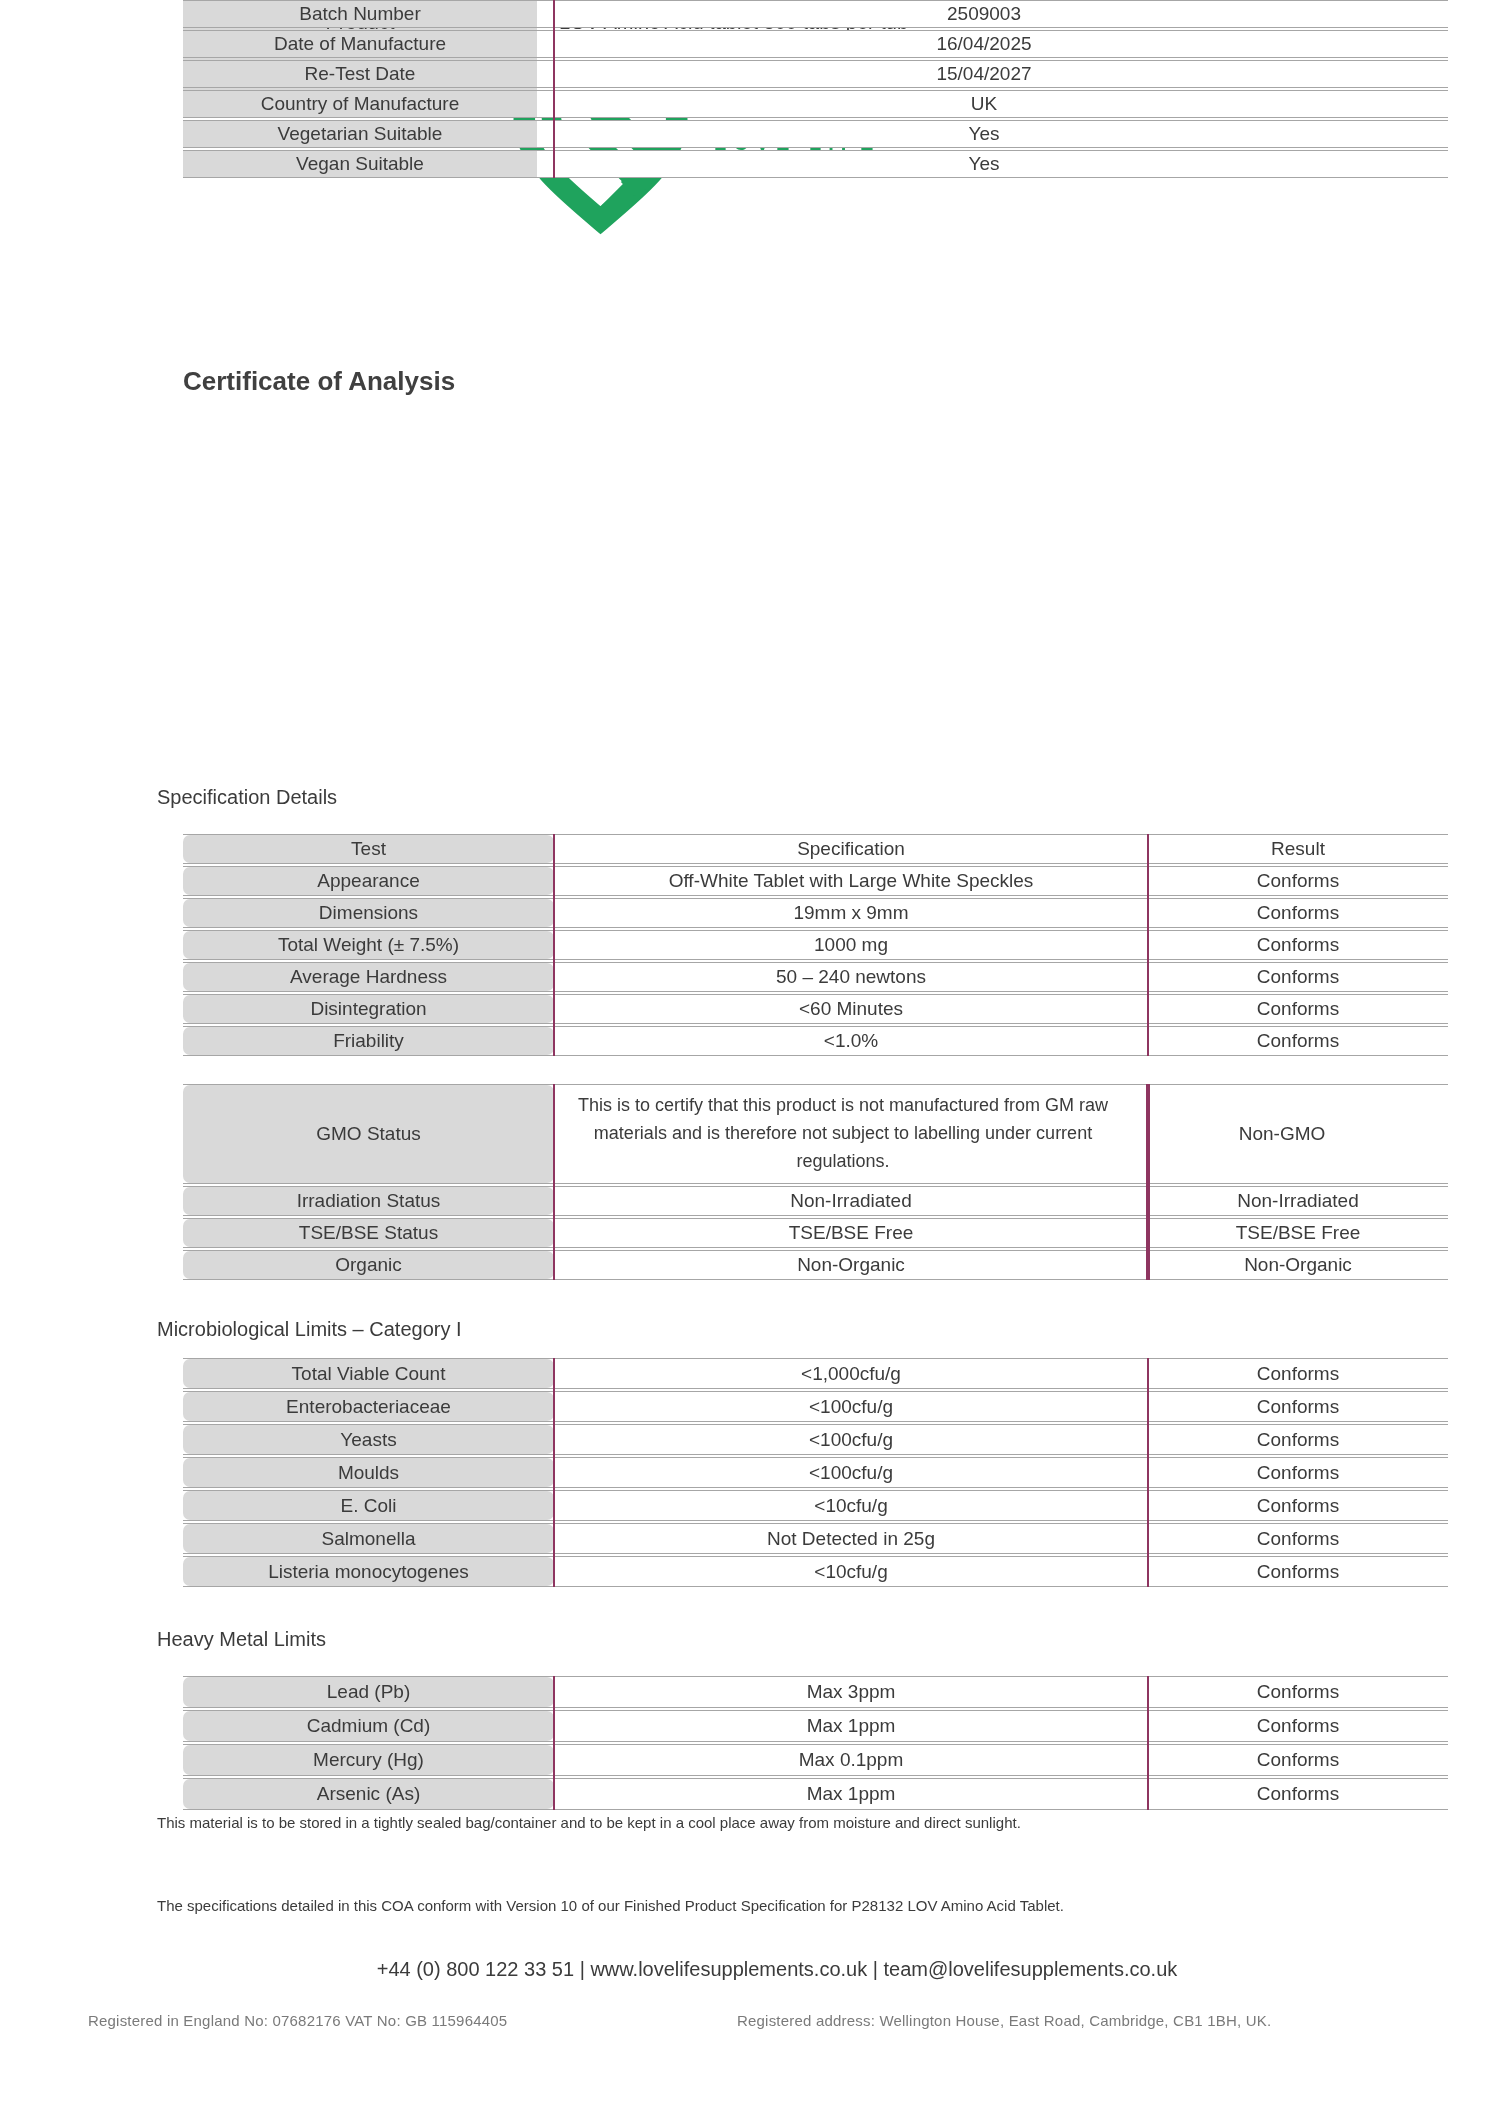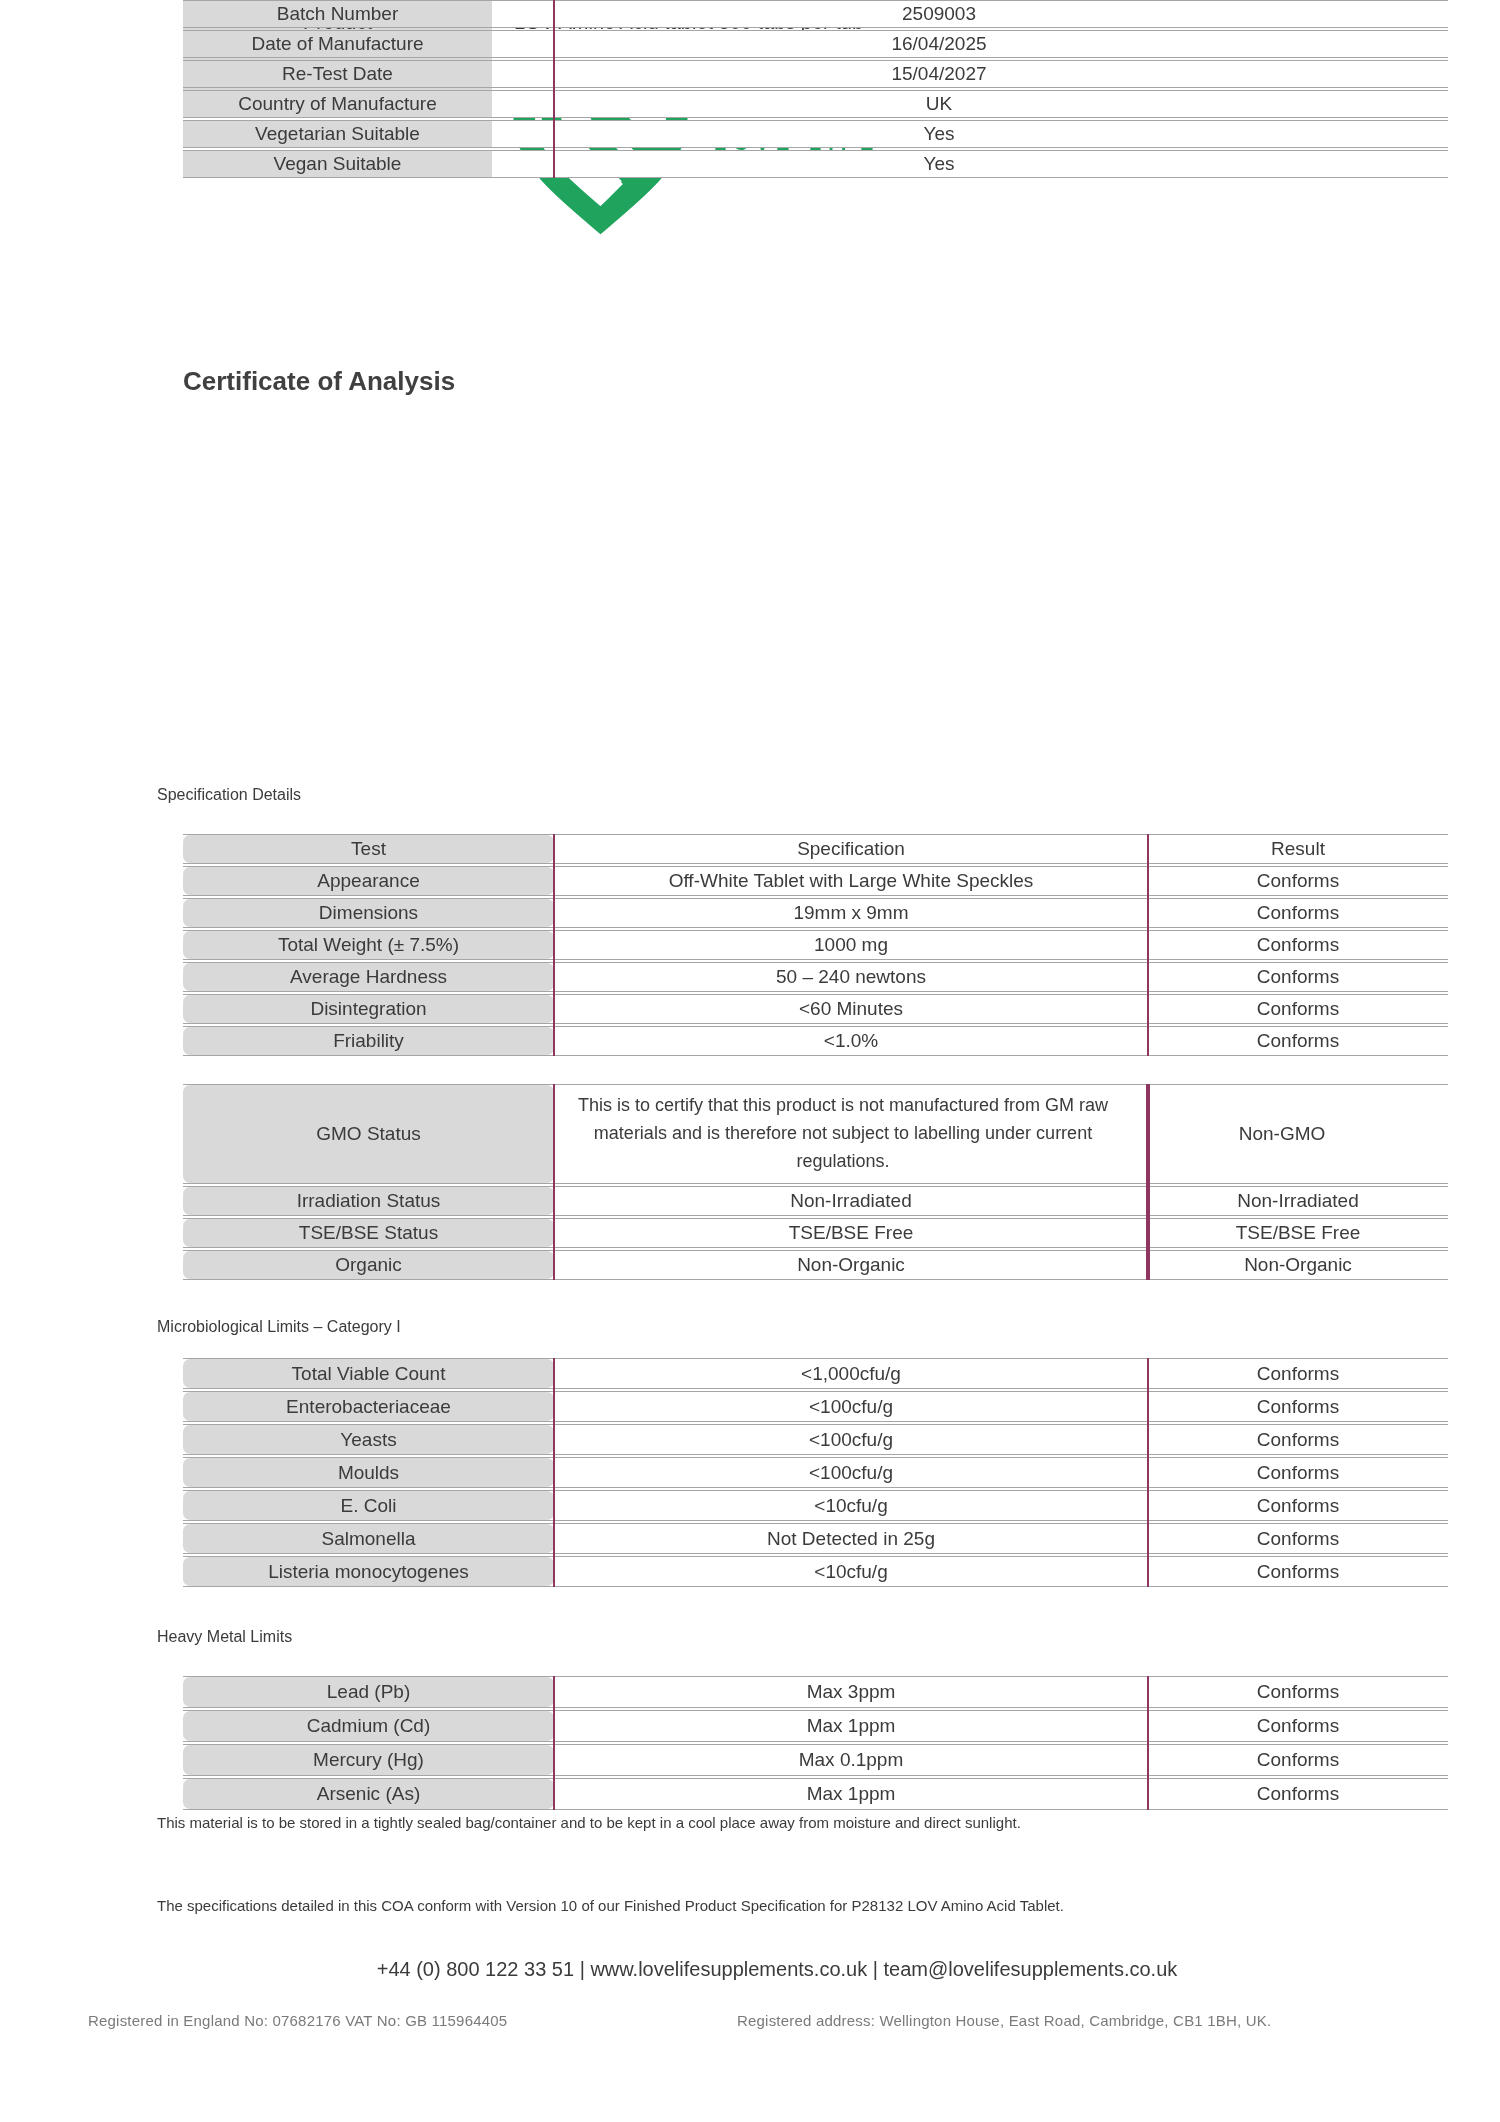--- a/index.html
+++ b/index.html
@@ -20,21 +20,21 @@
     font-size:26px; font-weight:bold; color:#404040;
   }
 
   
   .tbl { position:absolute; left:183px; width:1265px; }
   .row { display:flex; background:#ffffff; border-top:1px solid #a6a6a6; border-bottom:1px solid #a6a6a6; margin-bottom:2px; }
   .row:last-child { margin-bottom:0; }
   .cell { display:flex; align-items:center; justify-content:center; text-align:center; font-size:19px; }
   .lab { background:#d9d9d9; }
   
-  .c-lab { width:309px; }
+  .c-lab { width:354px; }
   .c-val { width:894px; }
   .left-val { justify-content:flex-start; text-align:left; padding-left:22px; width:872px; }
   
   .c1 { width:371px;border-radius:7px; }
   .c2 { width:594px; }
   .c3 { width:300px; }
   
   .tbl-product .cell { min-height:43px; font-size:20px; }
   .tbl-batch  .cell { min-height:26px; }
   .tbl-spec   .cell { min-height:28px; }
@@ -43,21 +43,21 @@
   .row-tall .c2 { font-size:18px; line-height:1.55; padding:0 20px; width:538px; }
   .tbl-micro  .cell { min-height:29px; }
   .tbl-heavy  .cell { min-height:30px; }
   
   .vline { position:absolute; top:0; bottom:0; width:2px; background:#8e3560; z-index:3; }
   .v1 { left:370px; }
   .v2 { left:964px; }
   .v2-thick { left:963px; width:4px; }
 
   
-  .sec-head { position:absolute; left:157px; font-size:16px; color:#3b3b3b; }
+  .sec-head { position:absolute; left:157px; font-size:20px; color:#3b3b3b; }
 
   
   .para { position:absolute; left:157px; width:1305px; font-size:15px; line-height:1.5; color:#3b3b3b; }
   .contact-line { position:absolute; left:157px; width:1240px; text-align:center; font-size:20px; color:#3b3b3b; }
   .reg { position:absolute; top:2012px; font-size:15px; color:#7a7a7a; letter-spacing:0.2px; }
   .reg-left { left:88px; }
   .reg-right { left:737px; }
 </style>
 </head>
 <body>

